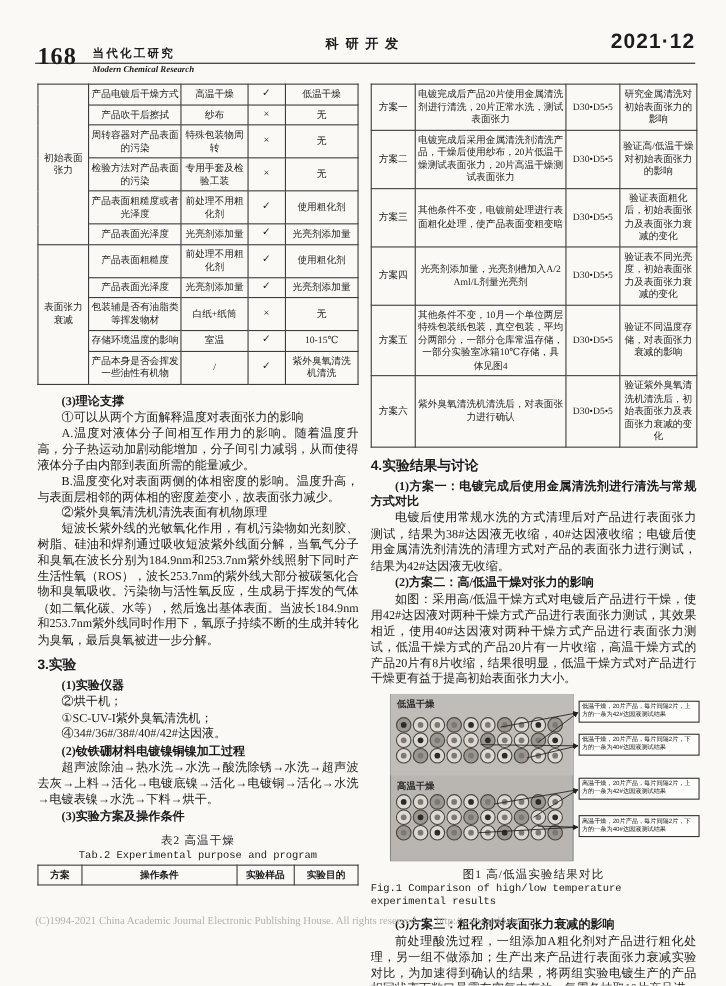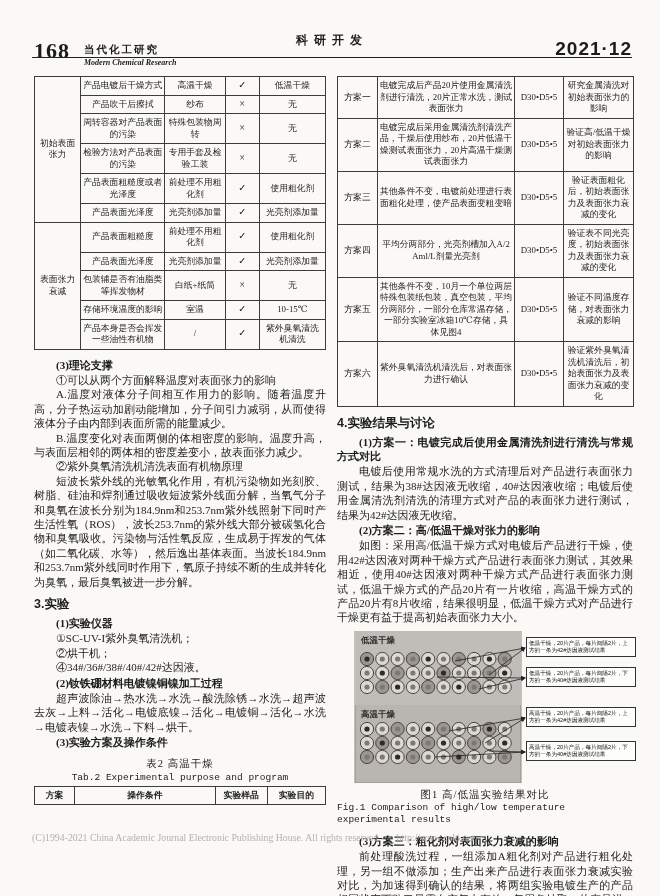--- a/index.html
+++ b/index.html
@@ -8,21 +8,21 @@
     background:#faf9f6;color:#1c1c1c;
     font-family:"Liberation Serif","DejaVu Serif",serif;
   }
   
   .pg-header{position:absolute;left:32px;right:28px;top:26px;height:30px;}
   .hdr-pageno{position:absolute;left:2px;top:12px;font-size:22px;font-weight:bold;letter-spacing:1px;}
   .hdr-journal{position:absolute;left:52px;top:19px;line-height:1;}
   .hdr-journal .cn{font-size:10.5px;font-weight:bold;letter-spacing:2px;}
   .hdr-journal .en{font-size:8px;font-style:italic;font-weight:bold;margin-top:3px;}
   .hdr-section{position:absolute;left:0;right:0;top:6px;text-align:center;font-weight:bold;font-size:12px;letter-spacing:6px;}
-  .hdr-issue{position:absolute;right:0;top:12px;font-size:19px;font-weight:bold;font-family:"Liberation Sans",sans-serif;letter-spacing:1px;}
+  .hdr-issue{position:absolute;right:0;top:2px;font-size:19px;font-weight:bold;font-family:"Liberation Sans",sans-serif;letter-spacing:1px;}
   .hdr-rule{position:absolute;left:32px;right:28px;top:57px;border-top:1.6px solid #222;}
 
   
   .col-left{position:absolute;left:34px;top:76px;width:292px;}
   .col-right{position:absolute;left:337px;top:76px;width:296px;}
 
   
   table.datatable{border-collapse:collapse;width:100%;table-layout:fixed;}
   table.datatable td,table.datatable th{
     border:1px solid #3d3d3d;text-align:center;vertical-align:middle;
@@ -156,22 +156,22 @@
 
   <div class="blocks" id="left-blocks">
       <div class="blk-h2">(3)理论支撑</div>
       <div class="blk-p">①可以从两个方面解释温度对表面张力的影响</div>
       <div class="blk-p">A.温度对液体分子间相互作用力的影响。随着温度升高，分子热运动加剧动能增加，分子间引力减弱，从而使得液体分子由内部到表面所需的能量减少。</div>
       <div class="blk-p">B.温度变化对表面两侧的体相密度的影响。温度升高，与表面层相邻的两体相的密度差变小，故表面张力减少。</div>
       <div class="blk-p">②紫外臭氧清洗机清洗表面有机物原理</div>
       <div class="blk-p">短波长紫外线的光敏氧化作用，有机污染物如光刻胶、树脂、硅油和焊剂通过吸收短波紫外线面分解，当氧气分子和臭氧在波长分别为184.9nm和253.7nm紫外线照射下同时产生活性氧（ROS），波长253.7nm的紫外线大部分被碳氢化合物和臭氧吸收。污染物与活性氧反应，生成易于挥发的气体（如二氧化碳、水等），然后逸出基体表面。当波长184.9nm和253.7nm紫外线同时作用下，氧原子持续不断的生成并转化为臭氧，最后臭氧被进一步分解。</div>
       <div class="blk-h1">3.实验</div>
       <div class="blk-h2">(1)实验仪器</div>
+      <div class="blk-p">②烘干机；</div>
       <div class="blk-p">①SC-UV-I紫外臭氧清洗机；</div>
-      <div class="blk-p">②烘干机；</div>
       <div class="blk-p">④34#/36#/38#/40#/42#达因液。</div>
       <div class="blk-h2">(2)钕铁硼材料电镀镍铜镍加工过程</div>
       <div class="blk-p">超声波除油→热水洗→水洗→酸洗除锈→水洗→超声波去灰→上料→活化→电镀底镍→活化→电镀铜→活化→水洗→电镀表镍→水洗→下料→烘干。</div>
       <div class="blk-h2">(3)实验方案及操作条件</div>
     </div>
 
   <div class="tbl-caption-cn">表2 高温干燥</div>
   <div class="tbl-caption-en">Tab.2 Experimental purpose and program</div>
   <table class="datatable">
     <colgroup>
@@ -213,21 +213,21 @@
           <td>验证高/低温干燥对初始表面张力的影响</td>
         </tr>
         <tr>
           <td>方案三</td>
           <td>其他条件不变，电镀前处理进行表面粗化处理，使产品表面变粗变暗</td>
           <td>D30•D5•5</td>
           <td>验证表面粗化后，初始表面张力及表面张力衰减的变化</td>
         </tr>
         <tr>
           <td>方案四</td>
-          <td>平均分两部分，光亮剂槽加入A/2Aml/L剂量光亮剂</td>
+          <td>光亮剂添加量，光亮剂槽加入A/2Aml/L剂量光亮剂</td>
           <td>D30•D5•5</td>
           <td>验证表不同光亮度，初始表面张力及表面张力衰减的变化</td>
         </tr>
         <tr>
           <td>方案五</td>
           <td>其他条件不变，10月一个单位两层特殊包装纸包装，真空包装，平均分两部分，一部分仓库常温存储，一部分实验室冰箱10℃存储，具体见图4</td>
           <td>D30•D5•5</td>
           <td>验证不同温度存储，对表面张力衰减的影响</td>
         </tr>
         <tr>

